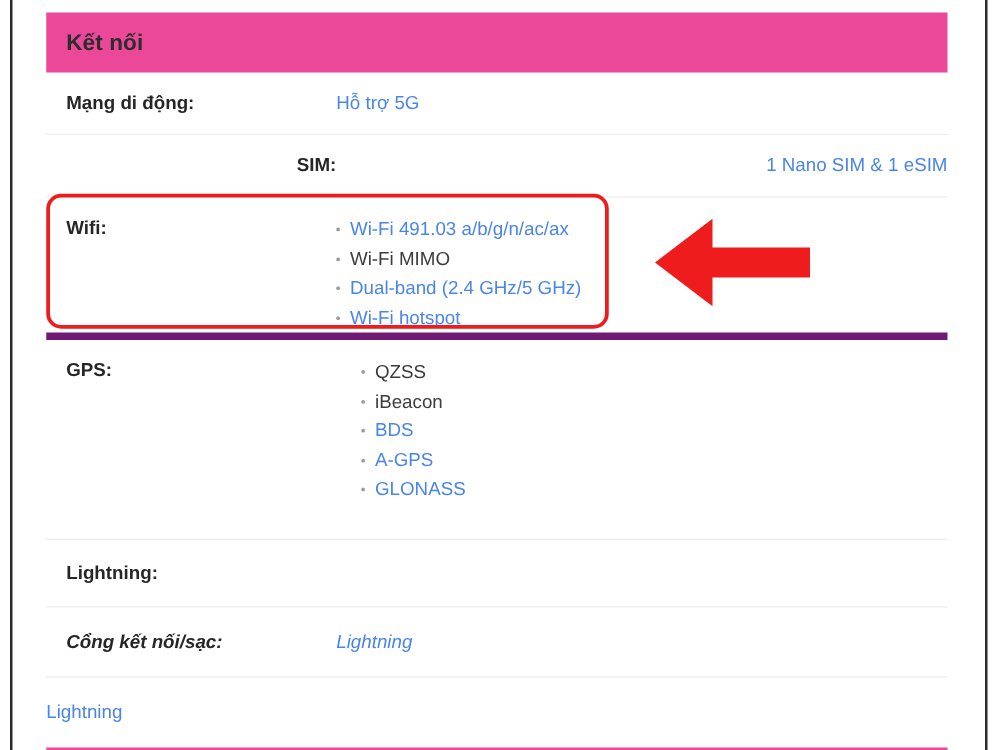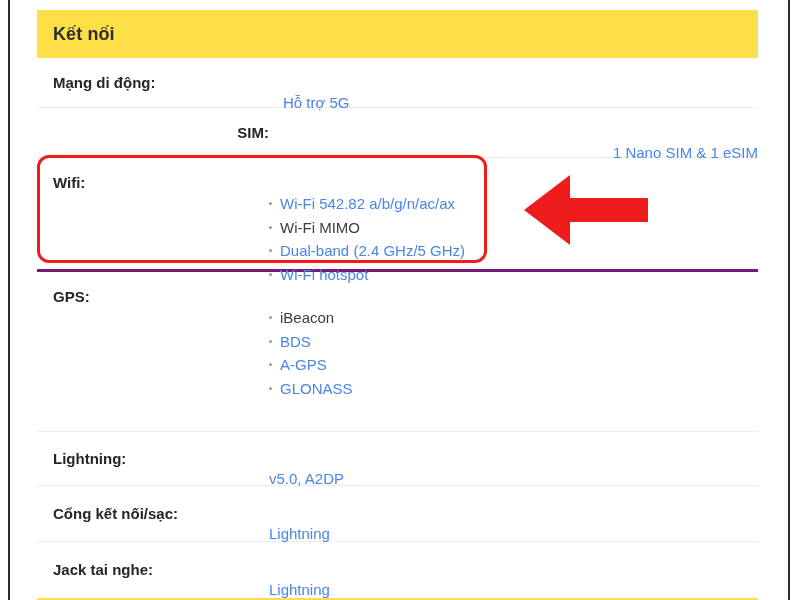--- a/index.html
+++ b/index.html
@@ -33,21 +33,21 @@
 
   .spec-panel {
     position: absolute;
     left: 37px;
     top: 0;
     width: 721px;
   }
 
   
   .section-header {
-    background: #fde047;
+    background: #ec4899;
     height: 48px;
     display: flex;
     align-items: center;
     padding-left: 16px;
   }
   .section-header-title {
     font-size: 18px;
     font-weight: bold;
     color: #2d2d2d;
     letter-spacing: .1px;
@@ -77,21 +77,20 @@
     font-weight: bold;
     color: #262626;
     line-height: 22px;
   }
 
   .spec-value {
     flex: 1 1 auto;
     font-size: 15px;
     line-height: 22px;
     color: #3c3c3c;
-    margin-top: 20px;
   }
 
   .spec-value .single {
     color: #4a85e8;
   }
 
   .spec-list {
     list-style: none;
     margin: 0;
     padding: 0;
@@ -110,26 +109,26 @@
     top: 10px;
     width: 3px;
     height: 3px;
     background: #9a9a9a;
     border-radius: 50%;
   }
   .spec-list li.link { color: #4a85e8; }
   .spec-list li.plain { color: #3c3c3c; }
 
   
-  .row-mobile   { height: 50px; padding-top: 14px; gap: 14px; }
+  .row-mobile   { height: 50px; padding-top: 14px; }
   .row-sim      { height: 50px; padding-top: 14px; text-align: right; }
-  .row-wifi     { height: 114px; padding-top: 14px; border-bottom: 3px solid #701a75; }
-  .row-gps      { height: 160px; padding-top: 14px; }
+  .row-wifi     { height: 114px; padding-top: 14px; border-bottom: 6px solid #701a75; }
+  .row-gps      { height: 160px; padding-top: 14px; gap: 20px; }
   .row-bt       { height: 54px; padding-top: 16px; }
-  .row-port     { height: 56px; padding-top: 17px; }
+  .row-port     { height: 56px; padding-top: 17px; font-style: italic; }
   .row-jack     { height: 56px; padding-top: 17px; }
 
   
   .highlight-box {
     position: absolute;
     left: 37px;
     top: 155px;
     width: 450px;
     height: 108px;
     border: 3px solid #ee1c1c;
@@ -172,56 +171,53 @@
       <div class="spec-label">SIM:</div>
       <div class="spec-value">
         <span class="single">1 Nano SIM &amp; 1 eSIM</span>
       </div>
     </div>
 
     <div class="spec-row row-wifi">
       <div class="spec-label">Wifi:</div>
       <div class="spec-value">
         <ul class="spec-list">
-          <li class="link">Wi-Fi 542.82 a/b/g/n/ac/ax</li>
+          <li class="link">Wi-Fi 491.03 a/b/g/n/ac/ax</li>
           <li class="plain">Wi-Fi MIMO</li>
           <li class="link">Dual-band (2.4 GHz/5 GHz)</li>
           <li class="link">Wi-Fi hotspot</li>
         </ul>
       </div>
     </div>
 
     <div class="spec-row row-gps">
       <div class="spec-label">GPS:</div>
       <div class="spec-value">
         <ul class="spec-list">
+          <li class="plain">QZSS</li>
           <li class="plain">iBeacon</li>
           <li class="link">BDS</li>
           <li class="link">A-GPS</li>
           <li class="link">GLONASS</li>
         </ul>
       </div>
     </div>
 
     <div class="spec-row row-bt">
       <div class="spec-label">Lightning:</div>
-      <div class="spec-value">
-        <span class="single">v5.0, A2DP</span>
-      </div>
     </div>
 
     <div class="spec-row row-port">
       <div class="spec-label">Cổng kết nối/sạc:</div>
       <div class="spec-value">
         <span class="single">Lightning</span>
       </div>
     </div>
 
     <div class="spec-row row-jack no-border">
-      <div class="spec-label">Jack tai nghe:</div>
       <div class="spec-value">
         <span class="single">Lightning</span>
       </div>
     </div>
 
   </div>
 
   <div class="section-header">
     
   </div>

